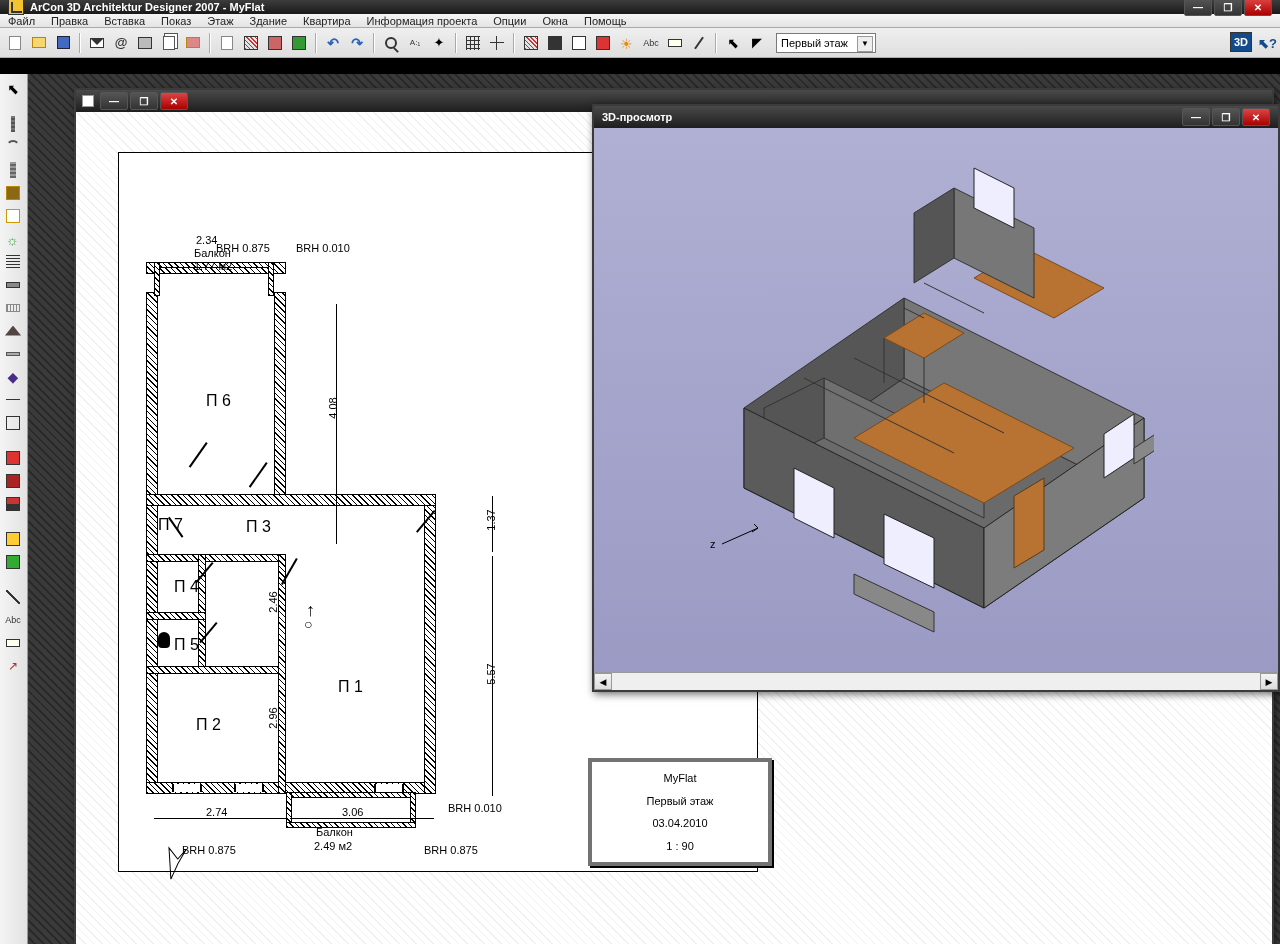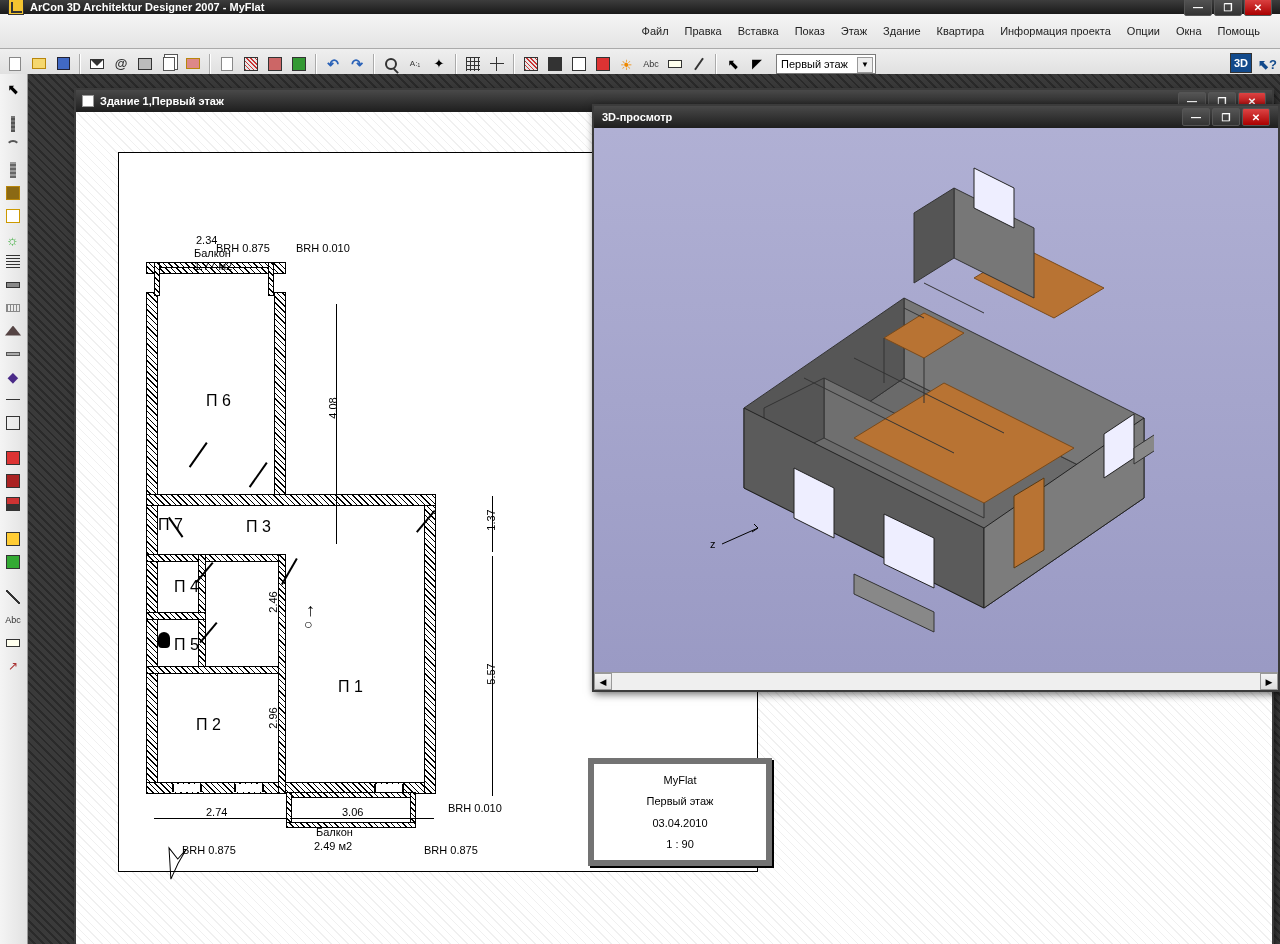--- a/index.html
+++ b/index.html
@@ -8,21 +8,21 @@
 
 .title-bar { height:14px; background:linear-gradient(#3d3d3d,#1a1a1a); display:flex; align-items:center; padding:0 8px; color:#fff; font-weight:bold; }
 .title-bar .app-icon { width:16px; height:16px; background:#f4c430; margin-right:6px; border:1px solid #333; position:relative; }
 .title-bar .app-icon::after { content:''; position:absolute; left:2px; top:2px; width:9px; height:9px; border-left:2px solid #333; border-bottom:2px solid #333; }
 .title-bar .title-text { flex:1; }
 .win-btns { display:flex; gap:2px; }
 .win-btn { width:28px; height:18px; border:1px solid #555; border-radius:2px; display:flex; align-items:center; justify-content:center; font-size:10px; color:#fff; background:linear-gradient(#555,#333); cursor:pointer; }
 .win-btn.close { background:linear-gradient(#d44,#a00); }
 
 
-.menu-bar { height:35px; background:linear-gradient(#f5f5f5,#e4e4e4); display:flex; align-items:center; padding:0 12px; border-bottom:1px solid #aaa;justify-content:flex-end; }
+.menu-bar { height:14px; background:linear-gradient(#f5f5f5,#e4e4e4); display:flex; align-items:center; padding:0 0; border-bottom:1px solid #aaa; }
 .menu-item { padding:3px 8px; color:#222; cursor:pointer; }
 
 
 .toolbar { height:30px; background:linear-gradient(#efefef,#dedede); border-bottom:1px solid #aaa; display:flex; align-items:center; padding:0 4px; gap:2px; }
 .tb-btn { width:22px; height:22px; border:1px solid transparent; display:flex; align-items:center; justify-content:center; cursor:pointer; border-radius:2px; }
 .tb-sep { width:2px; height:20px; border-left:1px solid #aaa; border-right:1px solid #fff; margin:0 3px; }
 .tb-ico { width:16px; height:16px; display:block; position:relative; }
 .combo { width:100px; height:20px; border:1px solid #7a7a7a; background:#fff; display:flex; align-items:center; padding:0 4px; font-size:11px; position:relative; margin-left:6px; }
 .combo::after { content:'▼'; position:absolute; right:2px; top:2px; width:14px; height:14px; background:#eee; border:1px solid #999; font-size:8px; text-align:center; line-height:13px; }
 .right-tools { margin-left:auto; display:flex; gap:2px; }
@@ -54,21 +54,21 @@
 
 .plan { position:absolute; left:70px; top:150px; width:360px; height:600px; }
 .wall { position:absolute; background:repeating-linear-gradient(45deg,#000 0 1px,#fff 1px 4px); border:1px solid #000; }
 .room-lbl { position:absolute; font-size:16px; color:#000; font-family:Arial; }
 .dim-lbl { position:absolute; font-size:11px; color:#000; font-family:Arial; }
 .dim-line { position:absolute; background:#000; }
 .north { position:absolute; left:82px; top:730px; width:36px; height:36px; }
 .north svg { transform:rotate(-30deg); }
 
 
-.info-box { position:absolute; left:512px; top:646px; width:184px; height:108px; border:6px solid #737373; background:#fff; display:flex; flex-direction:column; align-items:center; justify-content:space-evenly; font-size:13px; box-shadow:2px 2px 0 #000; }
+.info-box { position:absolute; left:512px; top:646px; width:184px; height:108px; border:4px solid #737373; background:#fff; display:flex; flex-direction:column; align-items:center; justify-content:space-evenly; font-size:13px; box-shadow:2px 2px 0 #000; }
 
 
 .preview { position:absolute; left:592px; top:30px; width:688px; height:588px; border:2px solid #3b3b3b; box-shadow:2px 2px 8px rgba(0,0,0,.6); z-index:3; background:#a8a8cc; }
 .preview-title { height:22px; background:linear-gradient(#494949,#1e1e1e); display:flex; align-items:center; padding:0 8px; color:#fff; font-weight:bold; }
 .preview-title .pt-text { flex:1; }
 .preview-body { position:absolute; left:0; top:22px; right:0; bottom:18px; background:linear-gradient(#b0b0d4,#9a9ac4); overflow:hidden; }
 .preview-scroll { position:absolute; left:0; right:0; bottom:0; height:18px; background:#e8e8e8; border-top:1px solid #999; display:flex; }
 .preview-scroll .track { flex:1; background:#efefef; position:relative; }
 .preview-scroll .arrow { width:18px; background:linear-gradient(#f4f4f4,#ddd); border:1px solid #999; display:flex; align-items:center; justify-content:center; font-size:9px; cursor:pointer; }
 
@@ -325,21 +325,20 @@
       <span style="font-size:12px;color:#a33;">↗</span>
     </div>
 </div>
 
 <div class="mdi-area">
   <div class="mdi-bg"></div>
 
   <div class="child-win">
     <div class="child-title">
       <div class="doc-icon"></div>
-      <div class="ct-text">Здание 1,Первый этаж</div>
       <div class="win-btns">
         <div class="win-btn">—</div>
         <div class="win-btn">❐</div>
         <div class="win-btn close">✕</div>
       </div>
     </div>
     <div class="child-canvas">
       <div class="canvas-hatch"></div>
       <div class="paper"></div>
 

